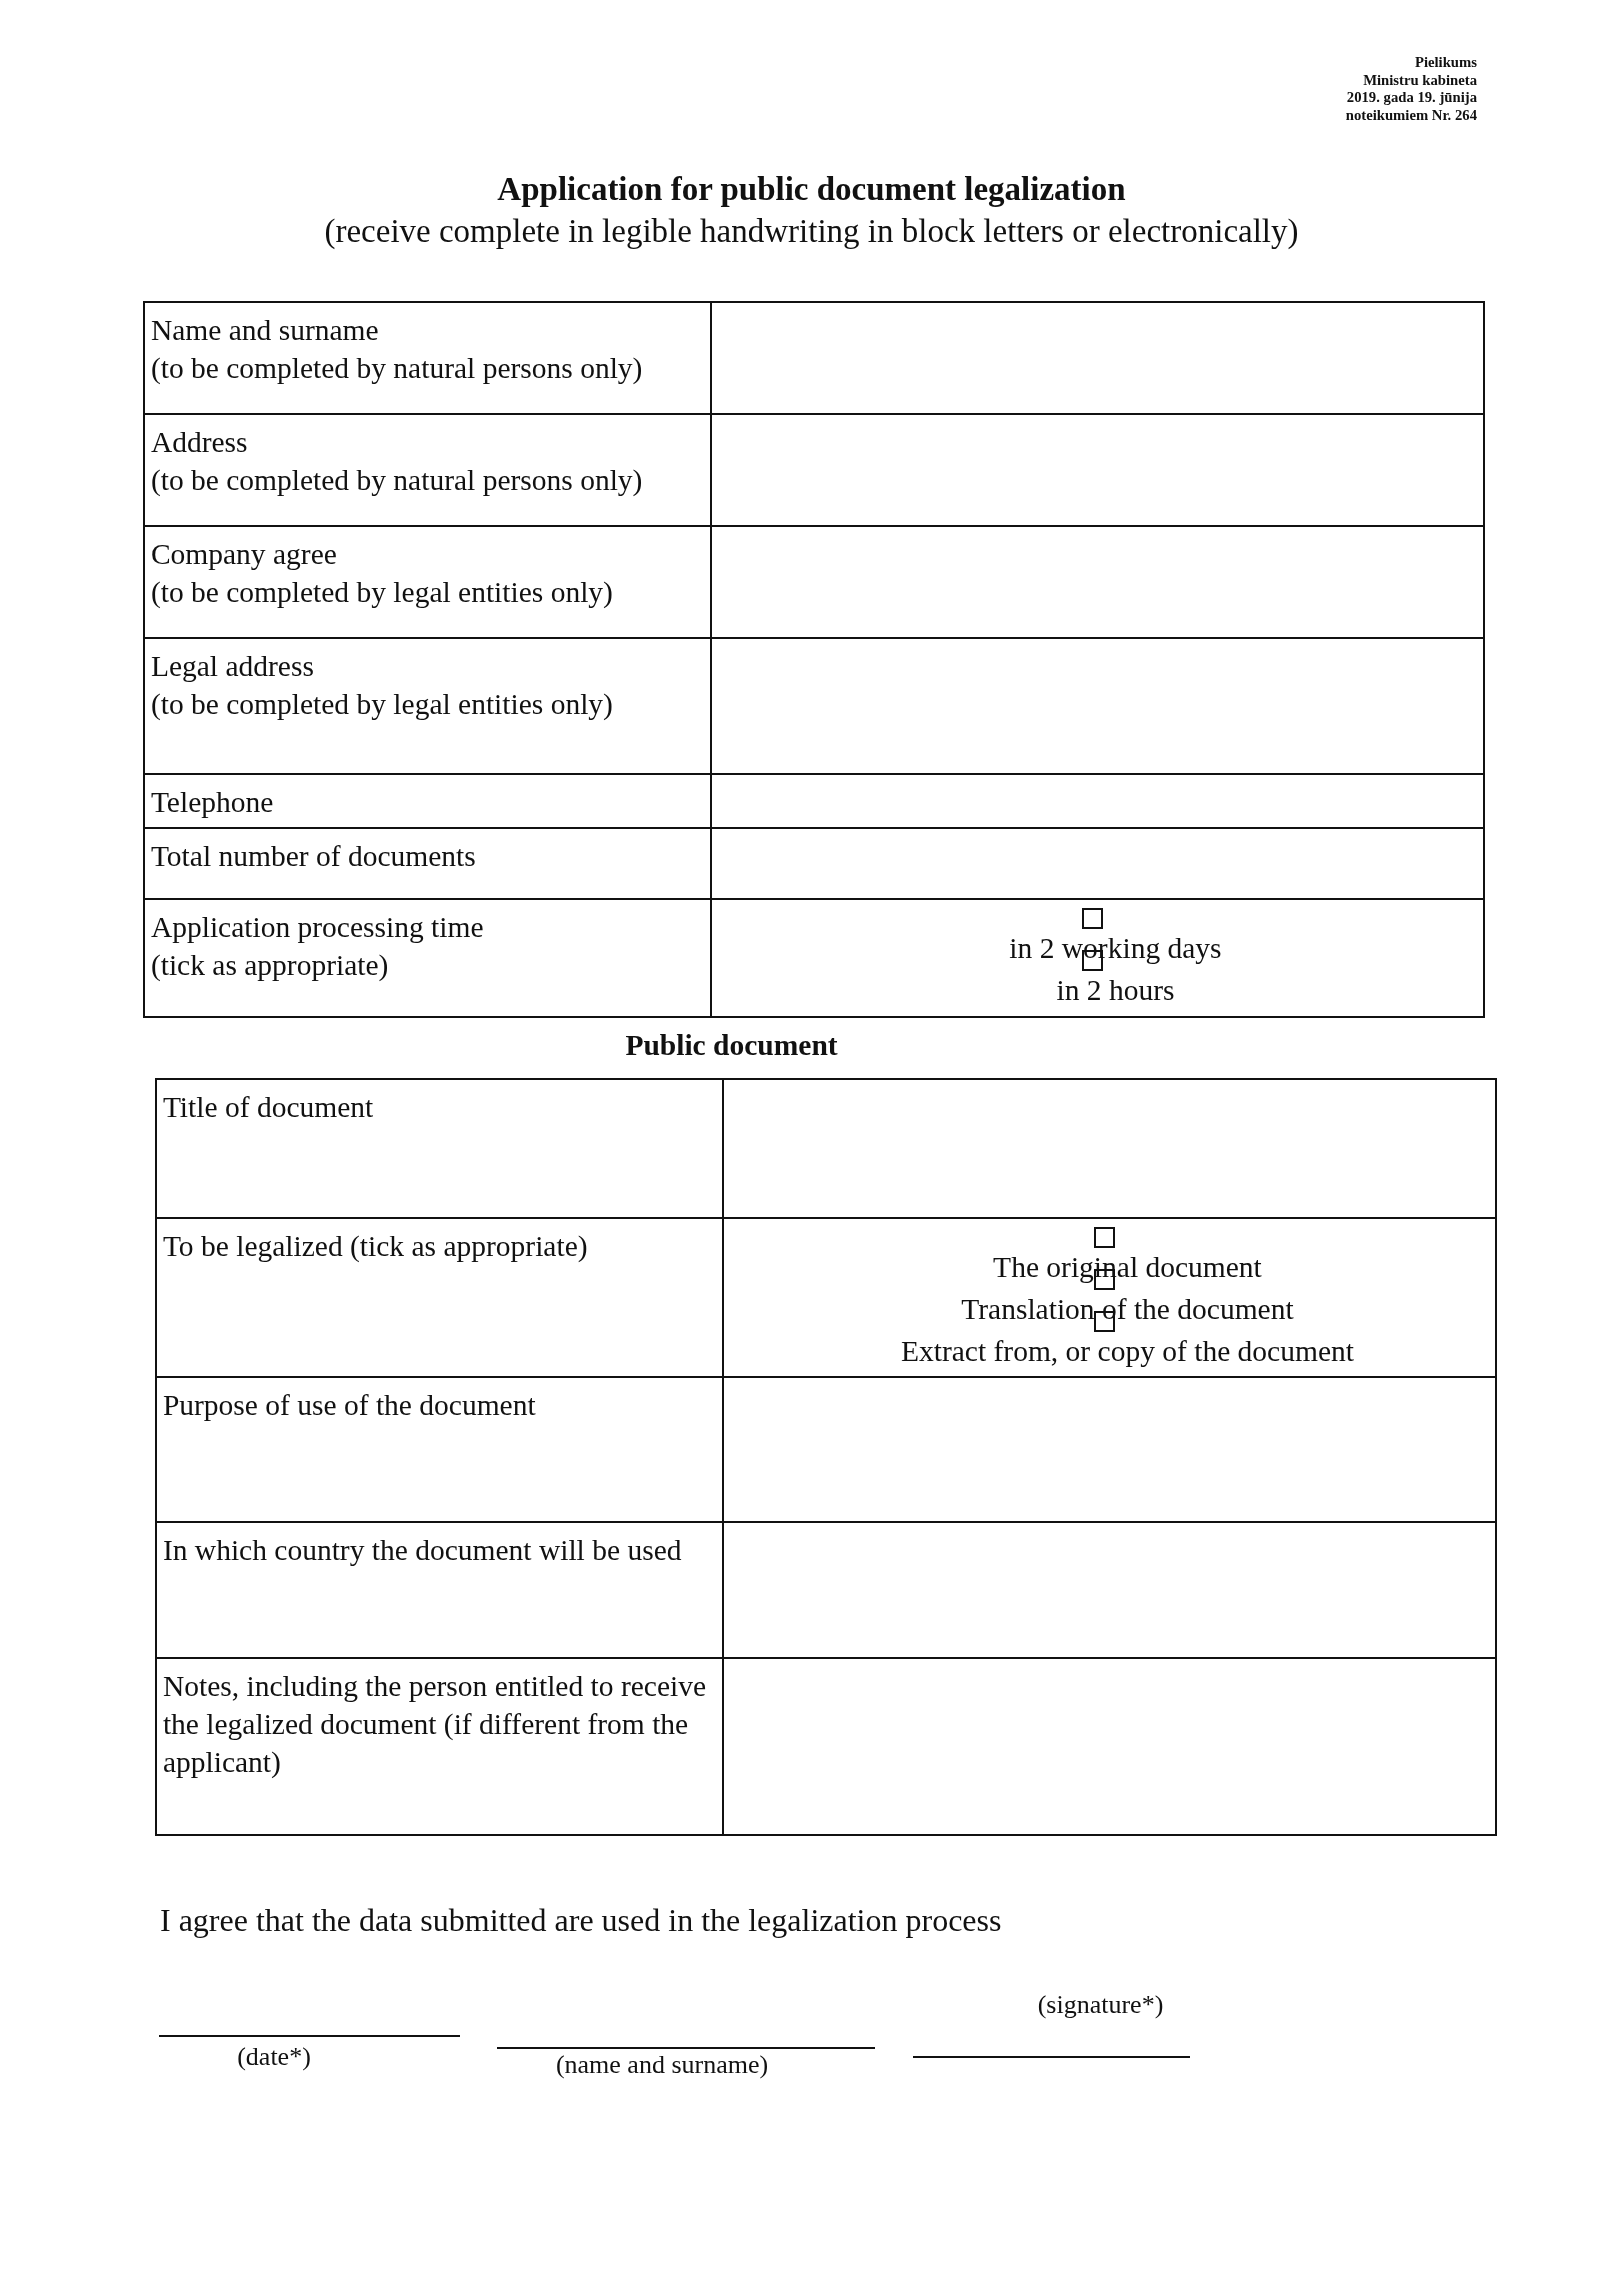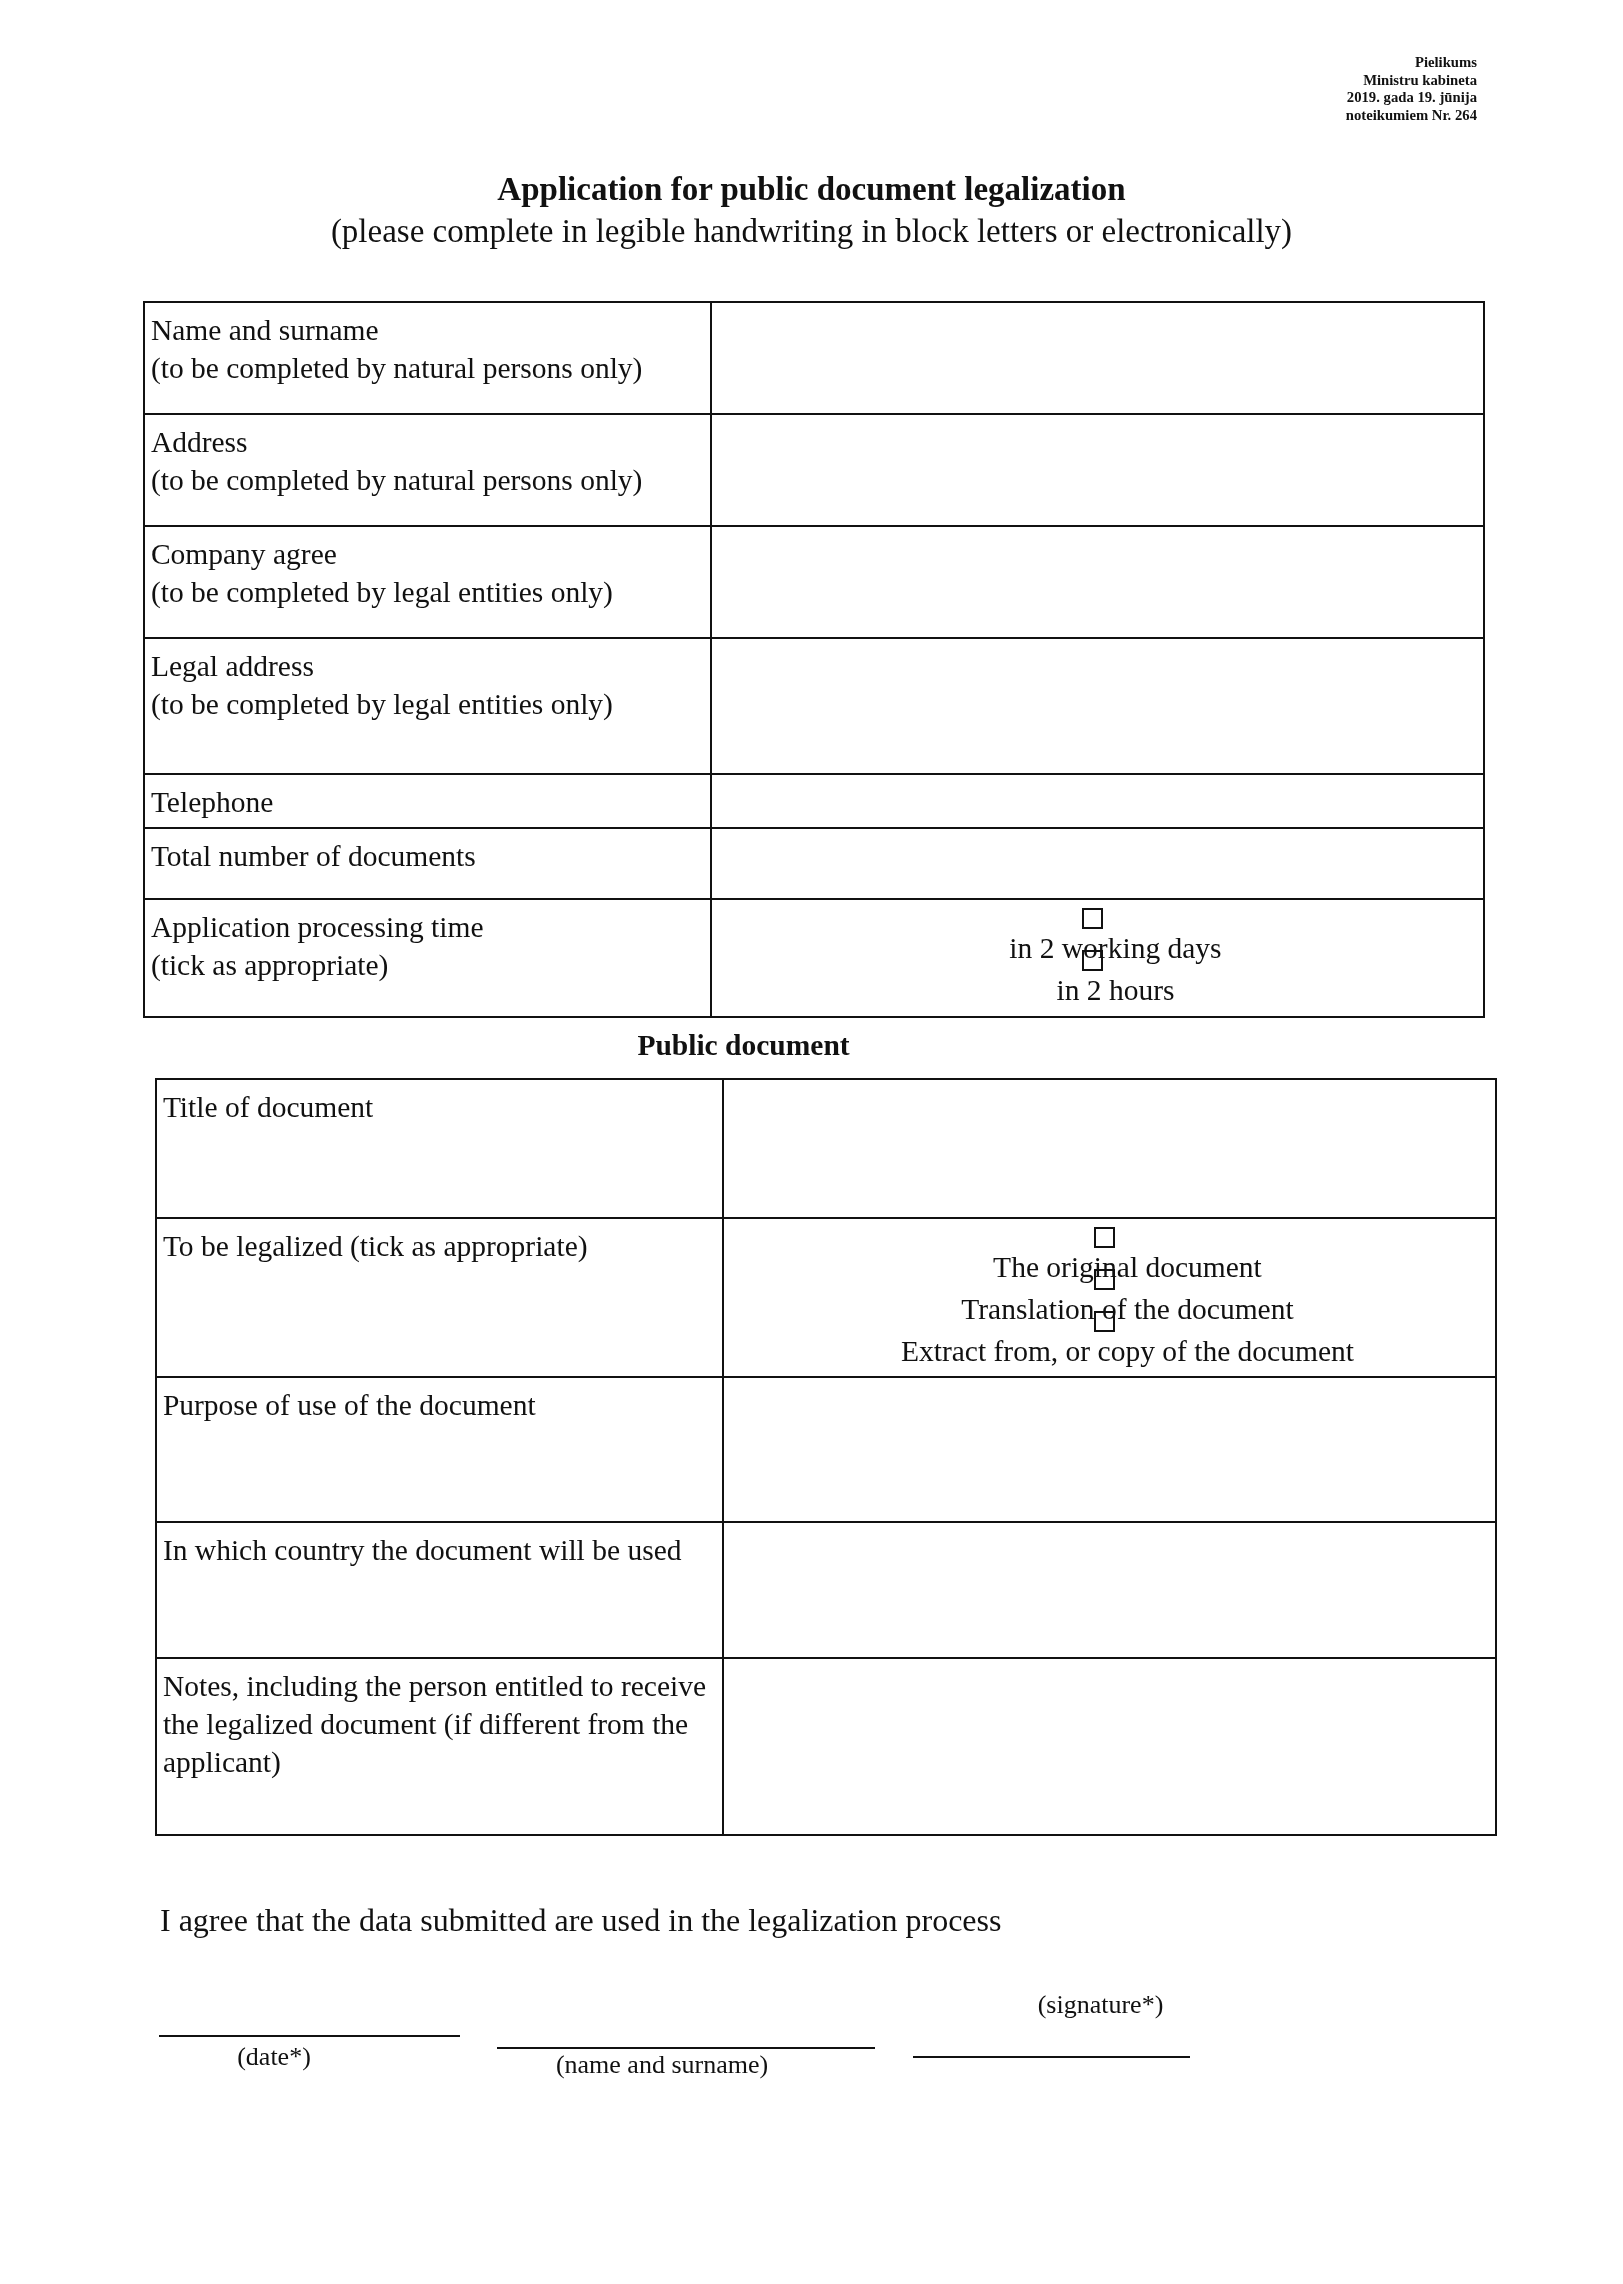--- a/index.html
+++ b/index.html
@@ -31,41 +31,41 @@
     table.form td.value { width: 761px; }
     #tbl1 { left: 143px; top: 301px; }
     #tbl2 { left: 155px; top: 1078px; }
     .opt { display: flex; align-items: center; height: 42px; padding-left: 35px; flex-direction: column; }
     .box {
       display: inline-block; width: 21px; height: 21px; border: 2.4px solid #111;
       box-sizing: border-box; margin-right: 46px; flex-shrink: 0;
     }
     .section-heading {
       position: absolute; left: 0; width: 1463px; top: 1029px; text-align: center;
-      font-size: 29.5px; font-weight: bold; padding-left: 12px;
+      font-size: 29.5px; font-weight: bold; padding-left: 0;
     }
     .section-heading span { position: relative; left: 0px; }
     .consent {
       position: absolute; left: 160px; top: 1902px; font-size: 32px;
     }
     .sigline { position: absolute; border-top: 2.4px solid #111; }
     .siglabel { position: absolute; font-size: 26px; text-align: center; }
   </style>
 </head>
 <body>
 
 <div class="annex">
   <div>Pielikums</div>
   <div>Ministru kabineta</div>
   <div>2019. gada 19. jūnija</div>
   <div>noteikumiem Nr. 264</div>
 </div>
 
 <div class="title">Application for public document legalization</div>
-<div class="subtitle">(please complete in legible handwriting in block letters or electronically)</div>
+<div class="subtitle">(receive complete in legible handwriting in block letters or electronically)</div>
 
 <table class="form" id="tbl1">
   <tbody>
       <tr style="height:112px">
     <td class="label">
       <div>Name and surname</div>
       <div>(to be completed by natural persons only)</div>
     </td>
     <td class="value"></td>
   </tr>

